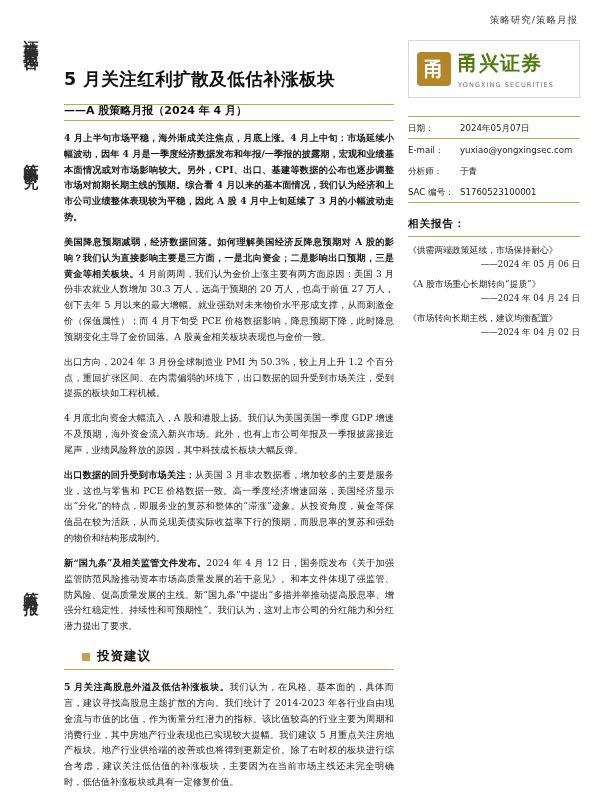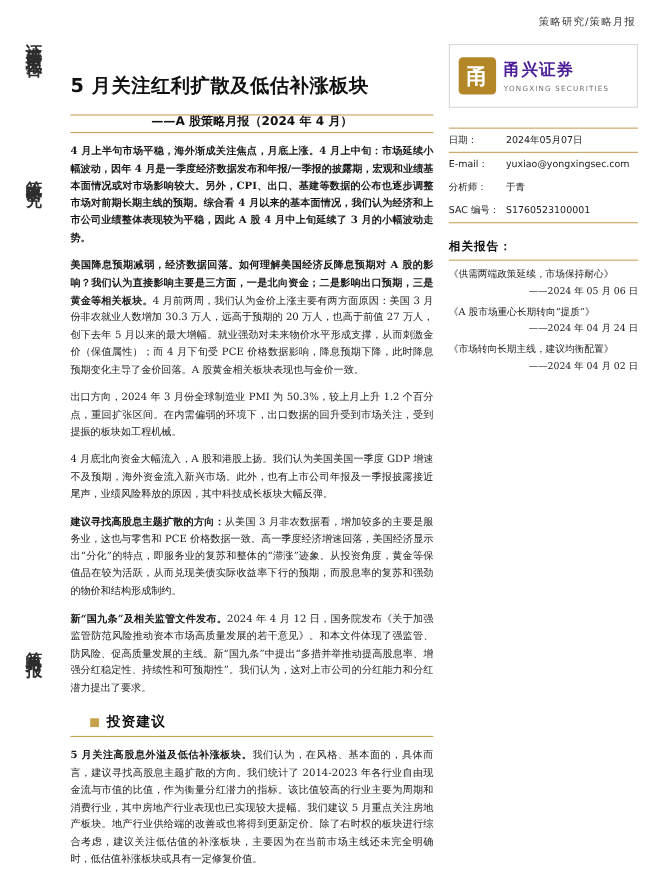--- a/index.html
+++ b/index.html
@@ -36,21 +36,21 @@
   }
 
   
   .title-wrap { position: absolute; left: 64px; top: 40px; width: 330px; margin-top: 28px; }
   .doc-title {
     font-family: "DejaVu Sans", "Liberation Sans", sans-serif;
     font-size: 17.5px; font-weight: bold; color: #111;
     letter-spacing: 0.5px; line-height: 1.3;
   }
   .doc-subtitle {
-    margin-top: 12px; text-align: center;
+    margin-top: 12px; text-align: left;
     font-family: "DejaVu Sans", "Liberation Sans", sans-serif;
     font-size: 11px; font-weight: bold; color: #111;
   }
   .title-rule {
     position: absolute; left: 64px; top: 104px; width: 330px;
     border-bottom: 1px solid #c9a25a;
   }
 
   
   .logo-box {
@@ -62,21 +62,21 @@
     width: 34px; height: 34px; border-radius: 4px;
     background: #b38628;
     display: flex; align-items: center; justify-content: center;
     color: #fff; font-weight: bold; font-size: 20px;
     font-family: "DejaVu Sans", "Liberation Sans", sans-serif;
     flex: 0 0 auto;
   }
   .logo-text { margin-left: 7px; }
   .logo-cn {
     font-family: "DejaVu Sans", "Liberation Sans", sans-serif;
-    font-size: 15px; font-weight: bold; color: #4c1d95; letter-spacing: 1px;
+    font-size: 20px; font-weight: bold; color: #4d7c0f; letter-spacing: 1px;
   }
   .logo-en {
     font-family: "DejaVu Sans", "Liberation Sans", sans-serif;
     font-size: 6.5px; color: #6d6d6d; letter-spacing: 1.1px; margin-top: 4px;
   }
 
   
   .sec-head { display: flex; align-items: center; gap: 7px; }
   .gold-sq { width: 8px; height: 8px; background: #c8a14c; flex: 0 0 auto; }
   .sec-title {
@@ -152,21 +152,21 @@
     <div class="sec-rule"></div>
 
     <p class="body-p"><b>4 月上半句市场平稳，海外渐成关注焦点，月底上涨。4 月上中旬：市场延续小幅波动，因年 4 月是一季度经济数据发布和年报/一季报的披露期，宏观和业绩基本面情况或对市场影响较大。另外，CPI、出口、基建等数据的公布也逐步调整市场对前期长期主线的预期。综合看 4 月以来的基本面情况，我们认为经济和上市公司业绩整体表现较为平稳，因此 A 股 4 月中上旬延续了 3 月的小幅波动走势。</b></p>
 
     <p class="body-p"><b>美国降息预期减弱，经济数据回落。如何理解美国经济反降息预期对 A 股的影响？我们认为直接影响主要是三方面，一是北向资金；二是影响出口预期，三是黄金等相关板块。</b><span>4 月前两周，我们认为金价上涨主要有两方面原因：美国 3 月份非农就业人数增加 30.3 万人，远高于预期的 20 万人，也高于前值 27 万人，创下去年 5 月以来的最大增幅。就业强劲对未来物价水平形成支撑，从而刺激金价（保值属性）；而 4 月下旬受 PCE 价格数据影响，降息预期下降，此时降息预期变化主导了金价回落。A 股黄金相关板块表现也与金价一致。</span></p>
 
     <p class="body-p"><span>出口方向，2024 年 3 月份全球制造业 PMI 为 50.3%，较上月上升 1.2 个百分点，重回扩张区间。在内需偏弱的环境下，出口数据的回升受到市场关注，受到提振的板块如工程机械。</span></p>
 
     <p class="body-p"><span>4 月底北向资金大幅流入，A 股和港股上扬。我们认为美国美国一季度 GDP 增速不及预期，海外资金流入新兴市场。此外，也有上市公司年报及一季报披露接近尾声，业绩风险释放的原因，其中科技成长板块大幅反弹。</span></p>
 
-    <p class="body-p"><b>建议寻找高股息主题扩散的方向：</b><span>从美国 3 月非农数据看，增加较多的主要是服务业，这也与零售和 PCE 价格数据一致。高一季度经济增速回落，美国经济显示出“分化”的特点，即服务业的复苏和整体的“滞涨”迹象。从投资角度，黄金等保值品在较为活跃，从而兑现美债实际收益率下行的预期，而股息率的复苏和强劲的物价和结构形成制约。</span></p>
+    <p class="body-p"><b>出口数据的回升受到市场关注：</b><span>从美国 3 月非农数据看，增加较多的主要是服务业，这也与零售和 PCE 价格数据一致。高一季度经济增速回落，美国经济显示出“分化”的特点，即服务业的复苏和整体的“滞涨”迹象。从投资角度，黄金等保值品在较为活跃，从而兑现美债实际收益率下行的预期，而股息率的复苏和强劲的物价和结构形成制约。</span></p>
 
     <p class="body-p"><b>新“国九条”及相关监管文件发布。</b><span>2024 年 4 月 12 日，国务院发布《关于加强监管防范风险推动资本市场高质量发展的若干意见》。和本文件体现了强监管、防风险、促高质量发展的主线。新“国九条”中提出“多措并举推动提高股息率、增强分红稳定性、持续性和可预期性”。我们认为，这对上市公司的分红能力和分红潜力提出了要求。</span></p>
 
     <div class="sec-head block-gap">
       <span class="gold-sq"></span>
       <span class="sec-title">投资建议</span>
     </div>
     <div class="sec-rule"></div>
 
     <p class="body-p"><b>5 月关注高股息外溢及低估补涨板块。</b><span>我们认为，在风格、基本面的，具体而言，建议寻找高股息主题扩散的方向。我们统计了 2014-2023 年各行业自由现金流与市值的比值，作为衡量分红潜力的指标。该比值较高的行业主要为周期和消费行业，其中房地产行业表现也已实现较大提幅。我们建议 5 月重点关注房地产板块。地产行业供给端的改善或也将得到更新定价。除了右时权的板块进行综合考虑，建议关注低估值的补涨板块，主要因为在当前市场主线还未完全明确时，低估值补涨板块或具有一定修复价值。</span></p>

